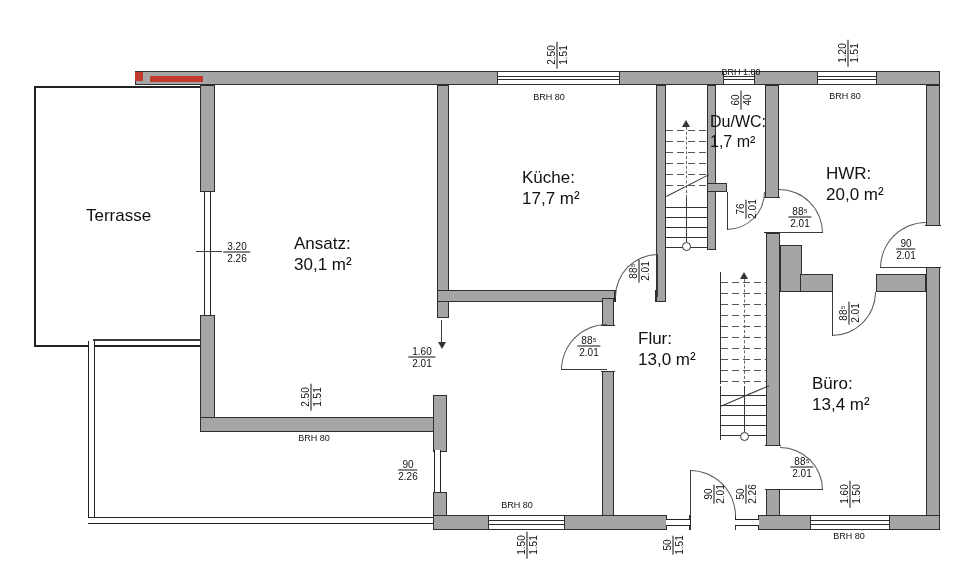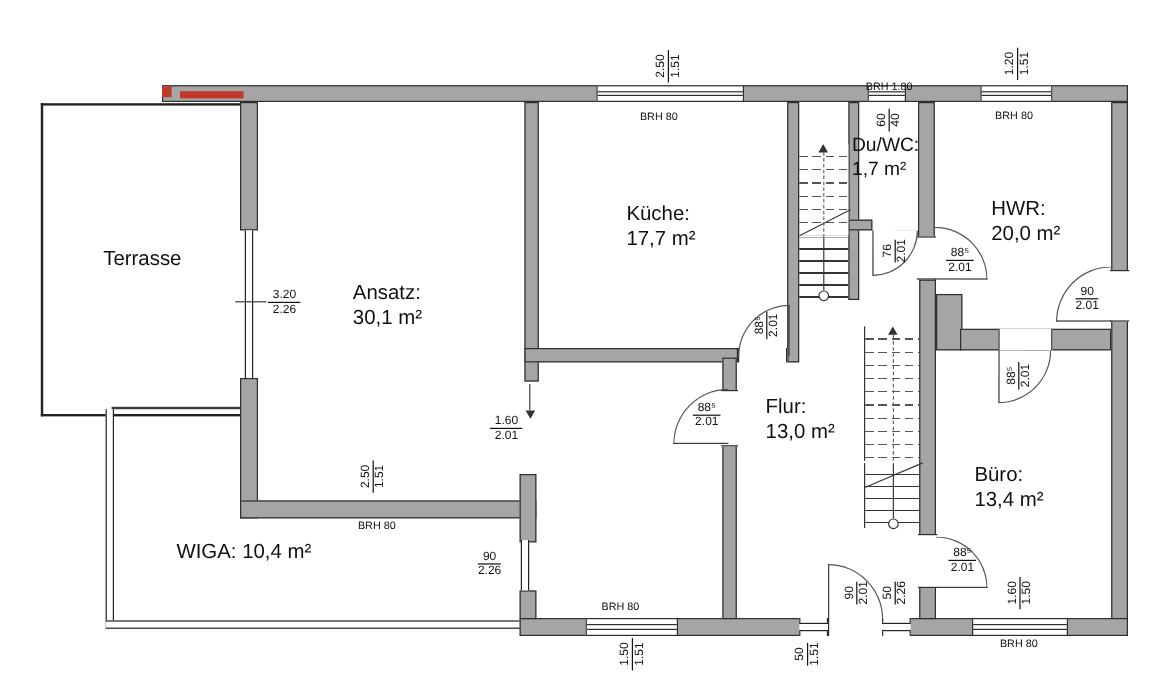--- a/index.html
+++ b/index.html
@@ -141,26 +141,25 @@
       <div>1,7 m²</div>
     </div>
   <div class="room" style="left:826px;top:163px;">
       <div>HWR:</div>
       <div>20,0 m²</div>
     </div>
   <div class="room" style="left:622px;top:328px;margin-left:16px;">
       <div>Flur:</div>
       <div>13,0 m²</div>
     </div>
-  <div class="room" style="left:812px;top:373px;margin-top:12px;">
+  <div class="room" style="left:812px;top:373px;">
       <div>Büro:</div>
       <div>13,4 m²</div>
     </div>
   <div class="room" style="left:147px;top:449px;">
-      <div>WIGA: 10,4 m²</div>
     </div>
 
   <div class="frac v" style="left:557px;top:55px;">
       <span class="t">2.50</span>
       <span>1.51</span>
     </div>
   <div class="frac v" style="left:741px;top:100px;">
       <span class="t">60</span>
       <span>40</span>
     </div>

